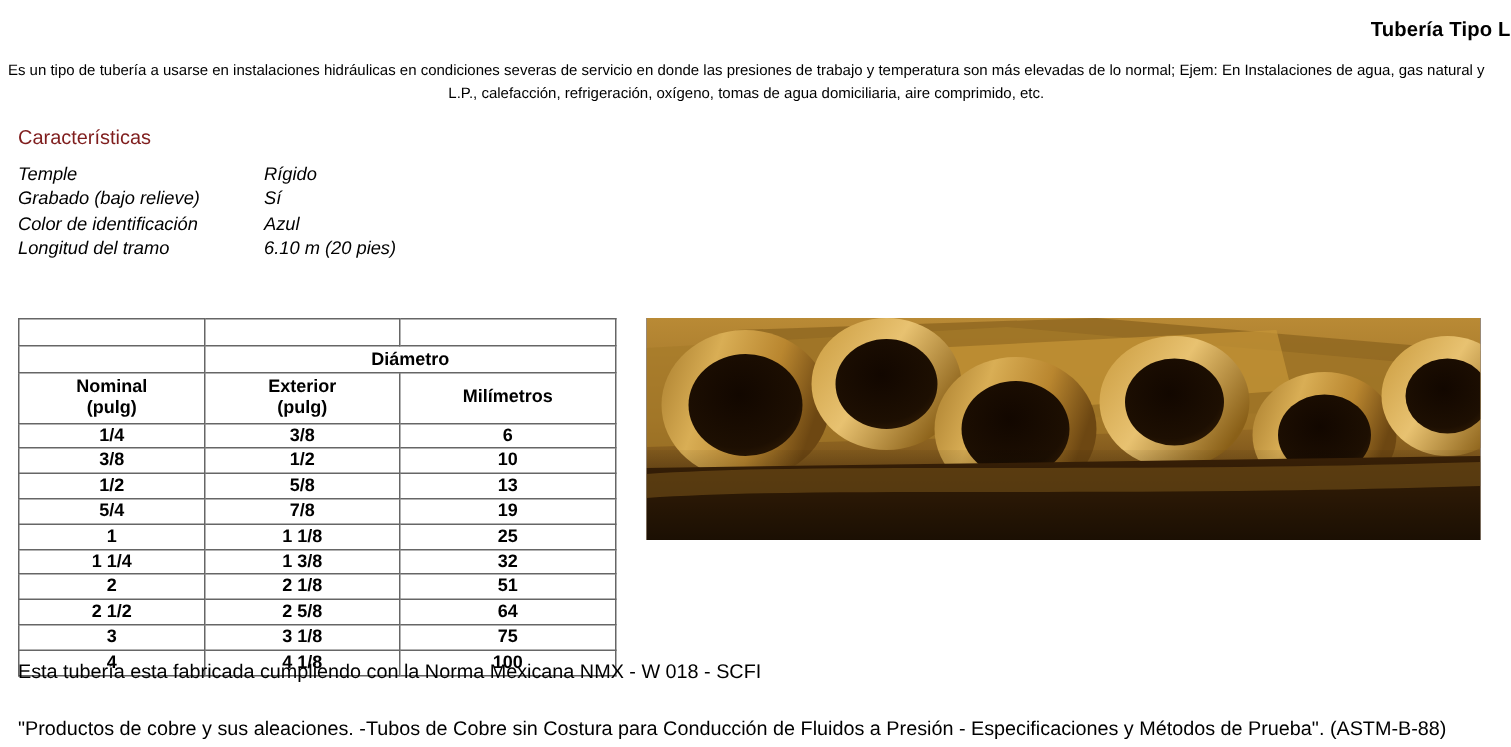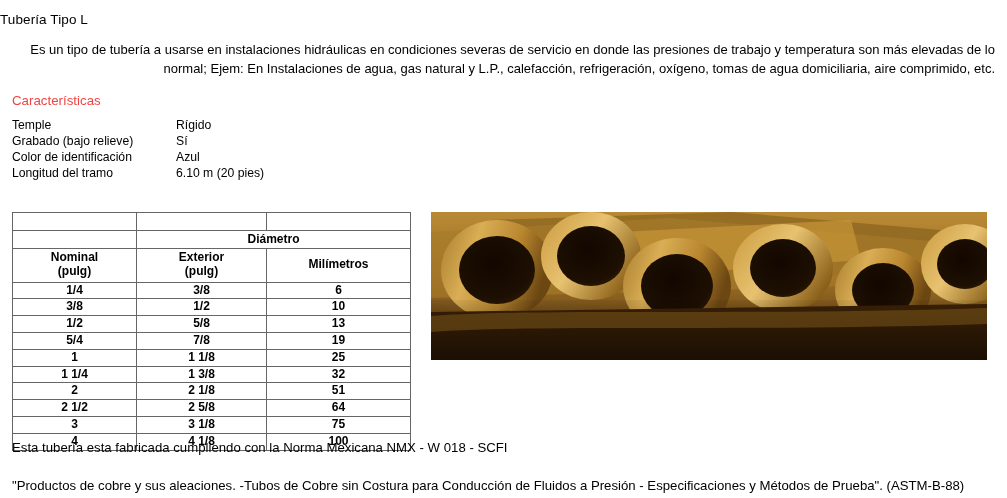--- a/index.html
+++ b/index.html
@@ -15,47 +15,48 @@
     position: relative;
     overflow: hidden;
   }
   .page {
     position: relative;
     width: 1007px;
     height: 498px;
     box-sizing: border-box;
   }
   .title {
-    text-align: left;
-    font-weight: normal;
+    text-align: right;
+    font-weight: bold;
     font-size: 13.5px;
     margin: 12px 0 0 0;
     letter-spacing: 0.1px;
   }
   .intro {
     margin: 14px 12px 0 0;
-    font-size: 13px;
+    font-size: 10px;
     line-height: 1.45;
-    text-align: right;
+    text-align: center;
   }
   .section-heading {
     margin: 14px 0 0 12px;
     font-size: 13.3px;
-    color: #ef4444;
+    color: #7f1d1d;
     font-weight: normal;
   }
   .specs {
     margin: 10px 0 0 12px;
     border-collapse: collapse;
     font-size: 12.2px;
   }
   .specs td {
     padding: 0 0 1px 0;
     vertical-align: top;
     line-height: 1.25;
+    font-style: italic;
   }
   .specs td.spec-label {
     width: 158px;
     padding-right: 6px;
   }
   .lower {
     position: absolute;
     left: 12px;
     top: 200px;
     width: 985px;

